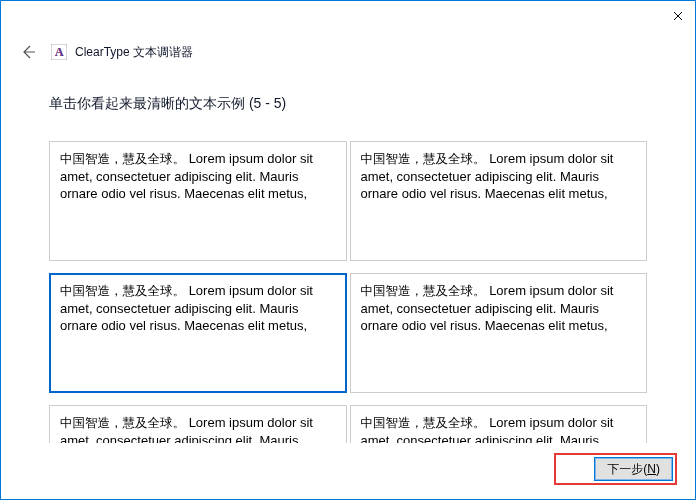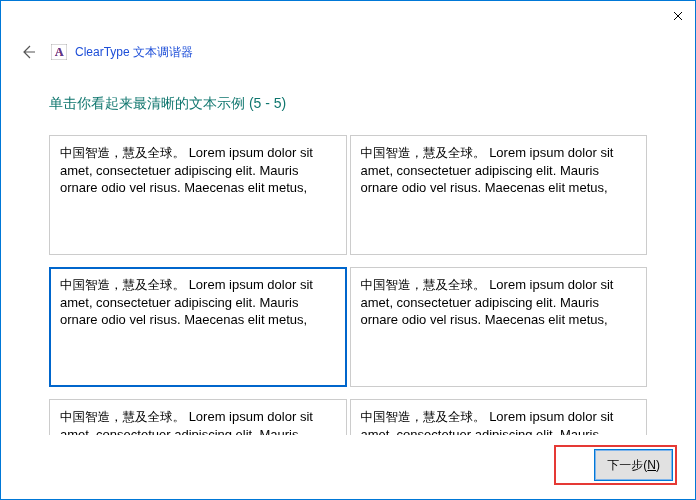--- a/index.html
+++ b/index.html
@@ -36,30 +36,30 @@
   }
   .back-icon svg { display: block; }
   .app-icon {
     width: 16px;
     height: 16px;
     display: inline-flex;
     align-items: center;
     justify-content: center;
   }
   .app-title-wrap { display: flex; align-items: center; gap: 8px; }
-  .app-title { font-size: 12px; color: #1d4ed8; }
+  .app-title { font-size: 12px; color: #0f172a; }
   .content {
     flex: 1;
     padding: 30px 48px 10px 48px;
     overflow: hidden;
   }
   .heading {
-    color: #0f766e;
+    color: #0f172a;
     font-size: 14px;
-    margin-bottom: 22px;
+    margin-bottom: 28px;
   }
   .grid {
     display: grid;
     grid-template-columns: repeat(2, 1fr);
     gap: 12px 3px;
   }
   .sample {
     border: 1px solid #ccc;
     padding: 8px 10px;
     font-size: 13px;
@@ -76,21 +76,21 @@
   .sample-en { font-size: 13px; }
   .footer {
     display: flex;
     justify-content: flex-end;
     align-items: center;
     padding: 10px 18px 14px 18px;
     gap: 10px;
   }
   .btn {
     min-width: 78px;
-    height: 32px;
+    height: 24px;
     padding: 0 12px;
     background: #e1e1e1;
     border: 1px solid #adadad;
     font-size: 12px;
     display: inline-flex;
     align-items: center;
     justify-content: center;
     cursor: pointer;
     margin-left: 36px;
   }

